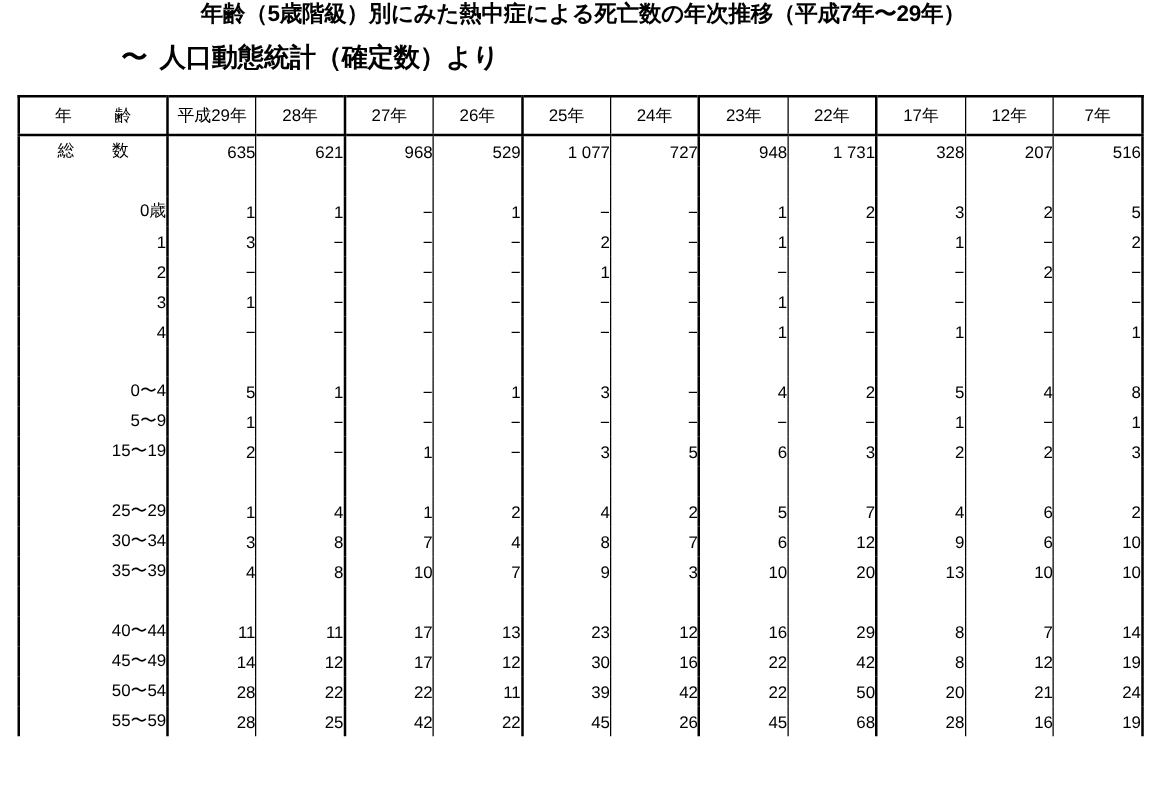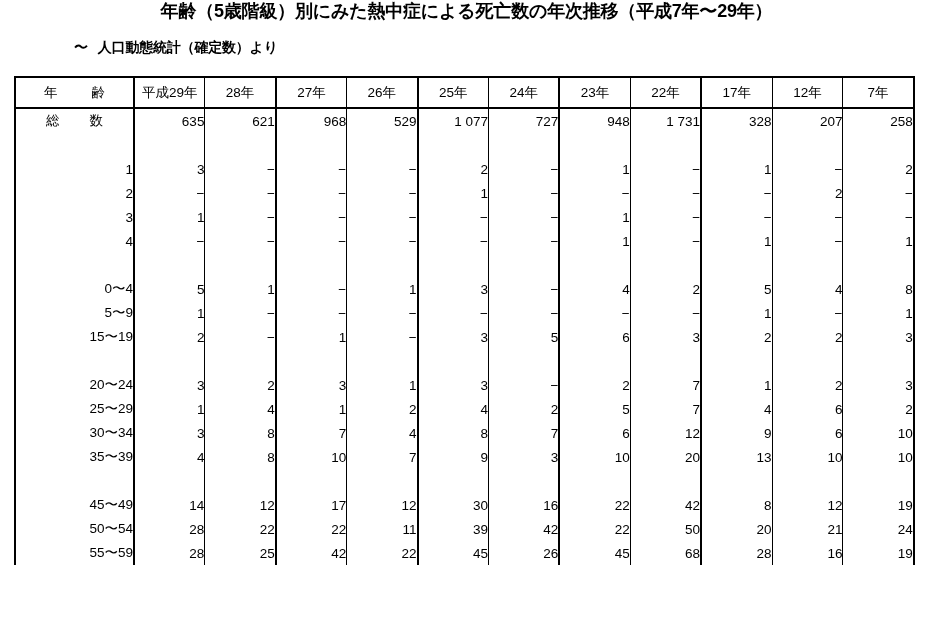--- a/index.html
+++ b/index.html
@@ -22,24 +22,24 @@
   }
   .title-main {
     text-align: center;
     font-size: 18px;
     font-weight: bold;
     letter-spacing: -0.2px;
     line-height: 20px;
     padding-left: 6px;
   }
   .title-sub {
-    font-size: 14px;
+    font-size: 21px;
     font-weight: bold;
     line-height: 20px;
-    padding-left: 74px;
+    padding-left: 97px;
     padding-top: 16px;
     letter-spacing: -0.2px;
   }
   .title-sub .tilde {
     padding-right: 10px;
   }
 
   
   .table-wrap {
     margin-top: 19px;
@@ -157,35 +157,49 @@
           <td class="num vr-thin">635</td>
           <td class="num vr-thick">621</td>
           <td class="num vr-thin">968</td>
           <td class="num vr-thick">529</td>
           <td class="num vr-thin">1 077</td>
           <td class="num vr-thick">727</td>
           <td class="num vr-thin">948</td>
           <td class="num vr-thick">1 731</td>
           <td class="num vr-thin">328</td>
           <td class="num vr-thin">207</td>
-          <td class="num">258</td>
+          <td class="num">516</td>
         </tr>
         <tr class="spacer">
           <td class="vr-thick"></td>
           <td class="vr-thin"></td>
           <td class="vr-thick"></td>
           <td class="vr-thin"></td>
           <td class="vr-thick"></td>
           <td class="vr-thin"></td>
           <td class="vr-thick"></td>
           <td class="vr-thin"></td>
           <td class="vr-thick"></td>
           <td class="vr-thin"></td>
           <td class="vr-thin"></td>
           <td class=""></td>
+        </tr>
+        <tr>
+          <td class="age-cell vr-thick">0歳</td>
+          <td class="num vr-thin">1</td>
+          <td class="num vr-thick">1</td>
+          <td class="num vr-thin">−</td>
+          <td class="num vr-thick">1</td>
+          <td class="num vr-thin">−</td>
+          <td class="num vr-thick">−</td>
+          <td class="num vr-thin">1</td>
+          <td class="num vr-thick">2</td>
+          <td class="num vr-thin">3</td>
+          <td class="num vr-thin">2</td>
+          <td class="num">5</td>
         </tr>
         <tr>
           <td class="age-cell vr-thick">1</td>
           <td class="num vr-thin">3</td>
           <td class="num vr-thick">−</td>
           <td class="num vr-thin">−</td>
           <td class="num vr-thick">−</td>
           <td class="num vr-thin">2</td>
           <td class="num vr-thick">−</td>
           <td class="num vr-thin">1</td>
@@ -298,34 +312,20 @@
           <td class="vr-thick"></td>
           <td class="vr-thin"></td>
           <td class="vr-thick"></td>
           <td class="vr-thin"></td>
           <td class="vr-thick"></td>
           <td class="vr-thin"></td>
           <td class="vr-thick"></td>
           <td class="vr-thin"></td>
           <td class="vr-thin"></td>
           <td class=""></td>
-        </tr>
-        <tr>
-          <td class="age-cell vr-thick">20〜24</td>
-          <td class="num vr-thin">3</td>
-          <td class="num vr-thick">2</td>
-          <td class="num vr-thin">3</td>
-          <td class="num vr-thick">1</td>
-          <td class="num vr-thin">3</td>
-          <td class="num vr-thick">−</td>
-          <td class="num vr-thin">2</td>
-          <td class="num vr-thick">7</td>
-          <td class="num vr-thin">1</td>
-          <td class="num vr-thin">2</td>
-          <td class="num">3</td>
         </tr>
         <tr>
           <td class="age-cell vr-thick">25〜29</td>
           <td class="num vr-thin">1</td>
           <td class="num vr-thick">4</td>
           <td class="num vr-thin">1</td>
           <td class="num vr-thick">2</td>
           <td class="num vr-thin">4</td>
           <td class="num vr-thick">2</td>
           <td class="num vr-thin">5</td>
@@ -370,20 +370,34 @@
           <td class="vr-thick"></td>
           <td class="vr-thin"></td>
           <td class="vr-thick"></td>
           <td class="vr-thin"></td>
           <td class="vr-thick"></td>
           <td class="vr-thin"></td>
           <td class="vr-thin"></td>
           <td class=""></td>
         </tr>
         <tr>
+          <td class="age-cell vr-thick">40〜44</td>
+          <td class="num vr-thin">11</td>
+          <td class="num vr-thick">11</td>
+          <td class="num vr-thin">17</td>
+          <td class="num vr-thick">13</td>
+          <td class="num vr-thin">23</td>
+          <td class="num vr-thick">12</td>
+          <td class="num vr-thin">16</td>
+          <td class="num vr-thick">29</td>
+          <td class="num vr-thin">8</td>
+          <td class="num vr-thin">7</td>
+          <td class="num">14</td>
+        </tr>
+        <tr>
           <td class="age-cell vr-thick">45〜49</td>
           <td class="num vr-thin">14</td>
           <td class="num vr-thick">12</td>
           <td class="num vr-thin">17</td>
           <td class="num vr-thick">12</td>
           <td class="num vr-thin">30</td>
           <td class="num vr-thick">16</td>
           <td class="num vr-thin">22</td>
           <td class="num vr-thick">42</td>
           <td class="num vr-thin">8</td>

